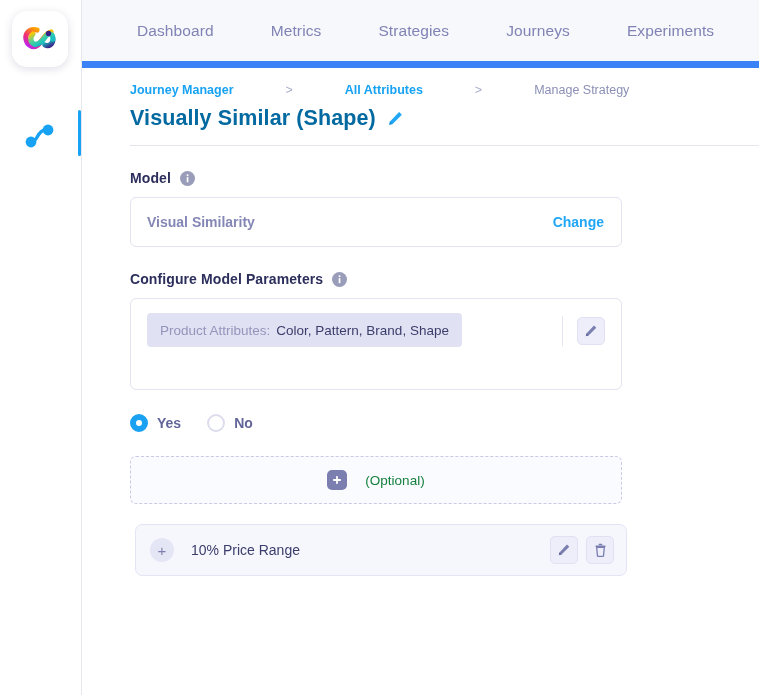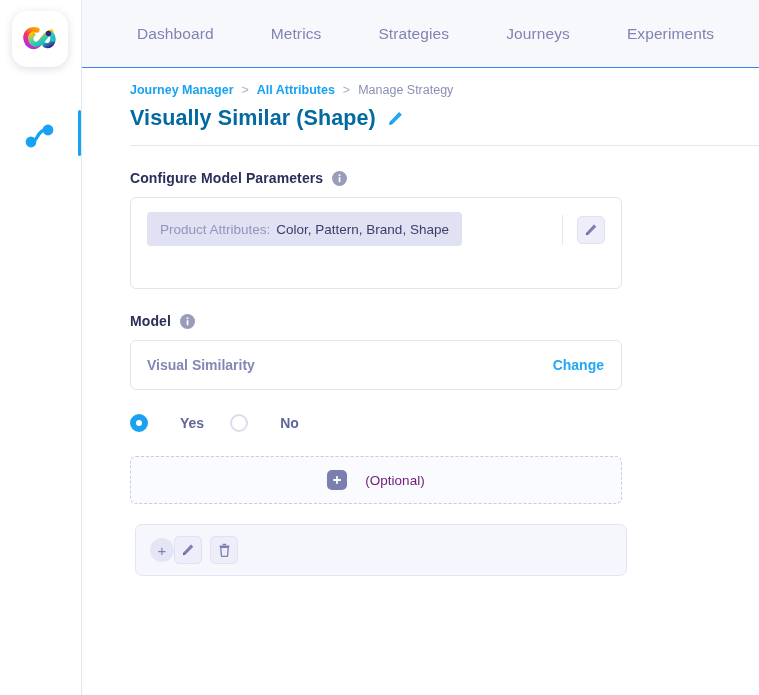--- a/index.html
+++ b/index.html
@@ -38,41 +38,42 @@
     background: #17a2f3;
     border-radius: 2px;
   }
 
   
   .right { flex: 1 1 auto; min-width: 0; position: relative; height: 695px; }
 
   .topnav {
     height: 68px;
     background: #f7f8fc;
-    border-bottom: 1px solid #3b82f6;
+    border-bottom: 7px solid #3b82f6;
     display: flex; align-items: center;
     padding-left: 55px;
   }
   .nav-item {
     color: #8083b4;
     font-size: 15.5px;
     letter-spacing: .1px;
     margin-right: 57px;
     white-space: nowrap;
     cursor: pointer;
   }
   .nav-item:last-child { margin-right: 0; }
 
   .page { padding: 0 0 0 48px; background: #fff; height: 627px; }
 
   .breadcrumb {
     display: flex; align-items: center;
     padding-top: 15px;
     font-size: 12.5px;
     font-weight: bold;
+    gap: 44px;
   }
   .bc-link { color: #17a2f3; cursor: pointer; white-space: nowrap; }
   .bc-current { color: #8b8fb5; font-weight: normal; white-space: nowrap; }
   .bc-sep { color: #a9adcb; margin: 0 8px; font-weight: normal; }
 
   .title-row { display: flex; align-items: center; margin-top: 9px; }
   .page-title {
     font-size: 21.5px; font-weight: bold; color: #0369a1;
     letter-spacing: .1px; white-space: nowrap;
   }
@@ -130,21 +131,21 @@
     display: flex; align-items: center; justify-content: center;
     cursor: pointer;
   }
   .params-edit { position: absolute; right: 16px; top: 18px; }
 
   .question {
     display: flex; align-items: center;
     font-size: 13.5px; font-weight: bold; color: #2c2e5c;
   }
   .radio-row { display: flex; align-items: center; margin-top: 14px; }
-  .radio-opt { display: flex; align-items: center; margin-right: 26px; cursor: pointer; gap: 23px; }
+  .radio-opt { display: flex; align-items: center; margin-right: 26px; cursor: pointer; }
   .radio {
     width: 18px; height: 18px; border-radius: 50%;
     border: 2px solid #dcdcee; background: #fff;
     display: flex; align-items: center; justify-content: center;
   }
   .radio.on { border-color: #1ba1f2; background: #1ba1f2; }
   .radio.on::after {
     content: ""; width: 6px; height: 6px; border-radius: 50%; background: #fff;
   }
   .radio-label { margin-left: 9px; font-size: 14px; font-weight: bold; color: #62659a; }
@@ -157,21 +158,21 @@
     display: flex; align-items: center; justify-content: center;
     cursor: pointer;
   }
   .plus-square {
     width: 20px; height: 20px; border-radius: 5px;
     background: #7b7fb0;
     display: flex; align-items: center; justify-content: center;
     margin-right: 10px;
   }
   .dashed-text { font-size: 14px; font-weight: bold; color: #2c2e5c; }
-  .optional { font-size: 13.5px; color: #701a75; margin-left: 8px; font-weight: normal; }
+  .optional { font-size: 13.5px; color: #15803d; margin-left: 8px; font-weight: normal; }
 
   .rule-row {
     margin-top: 20px;
     margin-left: 5px;
     width: 492px; height: 52px;
     background: #f6f6fd;
     border: 1px solid #e4e5f3;
     border-radius: 7px;
     display: flex; align-items: center;
     padding: 0 12px 0 14px;
@@ -253,20 +254,37 @@
             <path d="M12.1 1.9 L14.9 4.7 L5.6 14 L2.2 14.8 L3 11.4 Z" fill="#21a7f5"></path>
             <path d="M2.3 14.7 L3 11.5 L5.5 14 Z" fill="#1a8fd8"></path>
           </svg>
         </div>
       </div>
 
       <div class="title-rule"></div>
 
       <div class="section">
         <div class="section-label">
+          <span>Model</span>
+          <span class="info-dot">
+            <svg width="15" height="15" viewBox="0 0 15 15">
+              <circle cx="7.5" cy="7.5" r="7.5" fill="#9a9db9"></circle>
+              <rect x="6.7" y="6.2" width="1.7" height="5" fill="#ffffff"></rect>
+              <circle cx="7.55" cy="4.2" r="1" fill="#ffffff"></circle>
+            </svg>
+          </span>
+        </div>
+        <div class="card model-card">
+          <span class="model-name">Visual Similarity</span>
+          <span class="change-link">Change</span>
+        </div>
+      </div>
+
+      <div class="section">
+        <div class="section-label">
           <span>Configure Model Parameters</span>
           <span class="info-dot">
             <svg width="15" height="15" viewBox="0 0 15 15">
               <circle cx="7.5" cy="7.5" r="7.5" fill="#9a9db9"></circle>
               <rect x="6.7" y="6.2" width="1.7" height="5" fill="#ffffff"></rect>
               <circle cx="7.55" cy="4.2" r="1" fill="#ffffff"></circle>
             </svg>
           </span>
         </div>
         <div class="card params-card">
@@ -278,37 +296,20 @@
           <div class="icon-btn params-edit">
             <svg width="14" height="14" viewBox="0 0 17 17">
               <path d="M12.1 1.9 L14.9 4.7 L5.6 14 L2.2 14.8 L3 11.4 Z" fill="#7b7fb0"></path>
               <path d="M2.3 14.7 L3 11.5 L5.5 14 Z" fill="#5f6396"></path>
             </svg>
           </div>
         </div>
       </div>
 
       <div class="section">
-        <div class="section-label">
-          <span>Model</span>
-          <span class="info-dot">
-            <svg width="15" height="15" viewBox="0 0 15 15">
-              <circle cx="7.5" cy="7.5" r="7.5" fill="#9a9db9"></circle>
-              <rect x="6.7" y="6.2" width="1.7" height="5" fill="#ffffff"></rect>
-              <circle cx="7.55" cy="4.2" r="1" fill="#ffffff"></circle>
-            </svg>
-          </span>
-        </div>
-        <div class="card model-card">
-          <span class="model-name">Visual Similarity</span>
-          <span class="change-link">Change</span>
-        </div>
-      </div>
-
-      <div class="section">
         <div class="radio-row">
           <div class="radio-opt">
             <span class="radio on"></span>
             <span class="radio-label">Yes</span>
           </div>
           <div class="radio-opt">
             <span class="radio"></span>
             <span class="radio-label">No</span>
           </div>
         </div>
@@ -321,20 +322,21 @@
             <svg width="12" height="12" viewBox="0 0 12 12">
               <rect x="5.1" y="2" width="1.8" height="8" fill="#ffffff" rx="0.7"></rect>
               <rect x="2" y="5.1" width="8" height="1.8" fill="#ffffff" rx="0.7"></rect>
             </svg>
           </span>
           <span class="optional">(Optional)</span>
         </div>
 
         <div class="rule-row">
           <span class="plus-circle">+</span>
+          <span class="rule-name">10% Price Range</span>
           <span class="rule-actions">
             <span class="icon-btn">
               <svg width="14" height="14" viewBox="0 0 17 17">
                 <path d="M12.1 1.9 L14.9 4.7 L5.6 14 L2.2 14.8 L3 11.4 Z" fill="#7b7fb0"></path>
                 <path d="M2.3 14.7 L3 11.5 L5.5 14 Z" fill="#5f6396"></path>
               </svg>
             </span>
             <span class="icon-btn">
               <svg width="13" height="14" viewBox="0 0 14 15">
                 <rect x="1.6" y="2.6" width="10.8" height="1.6" rx="0.6" fill="#7b7fb0"></rect>

